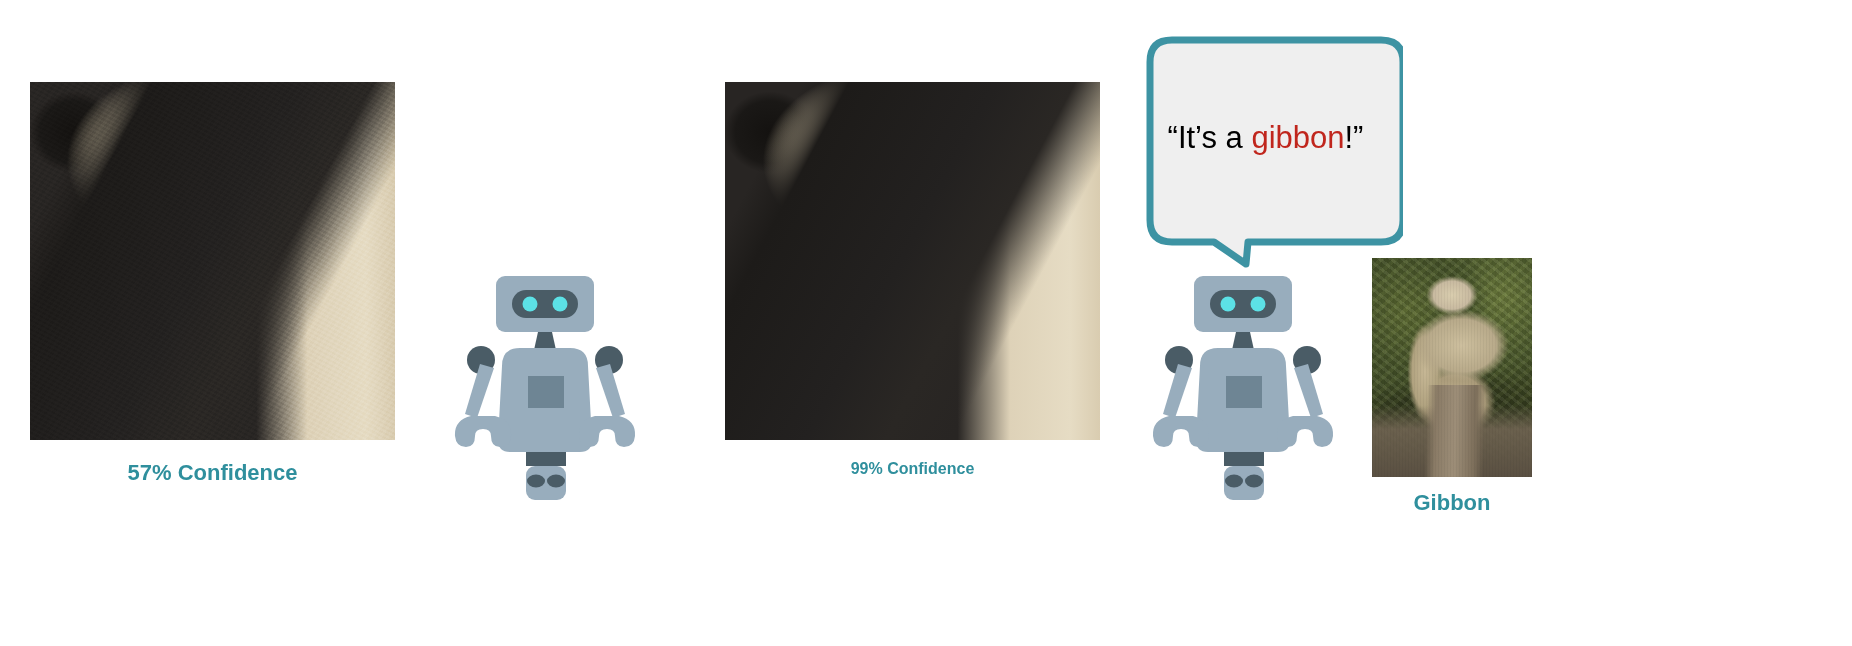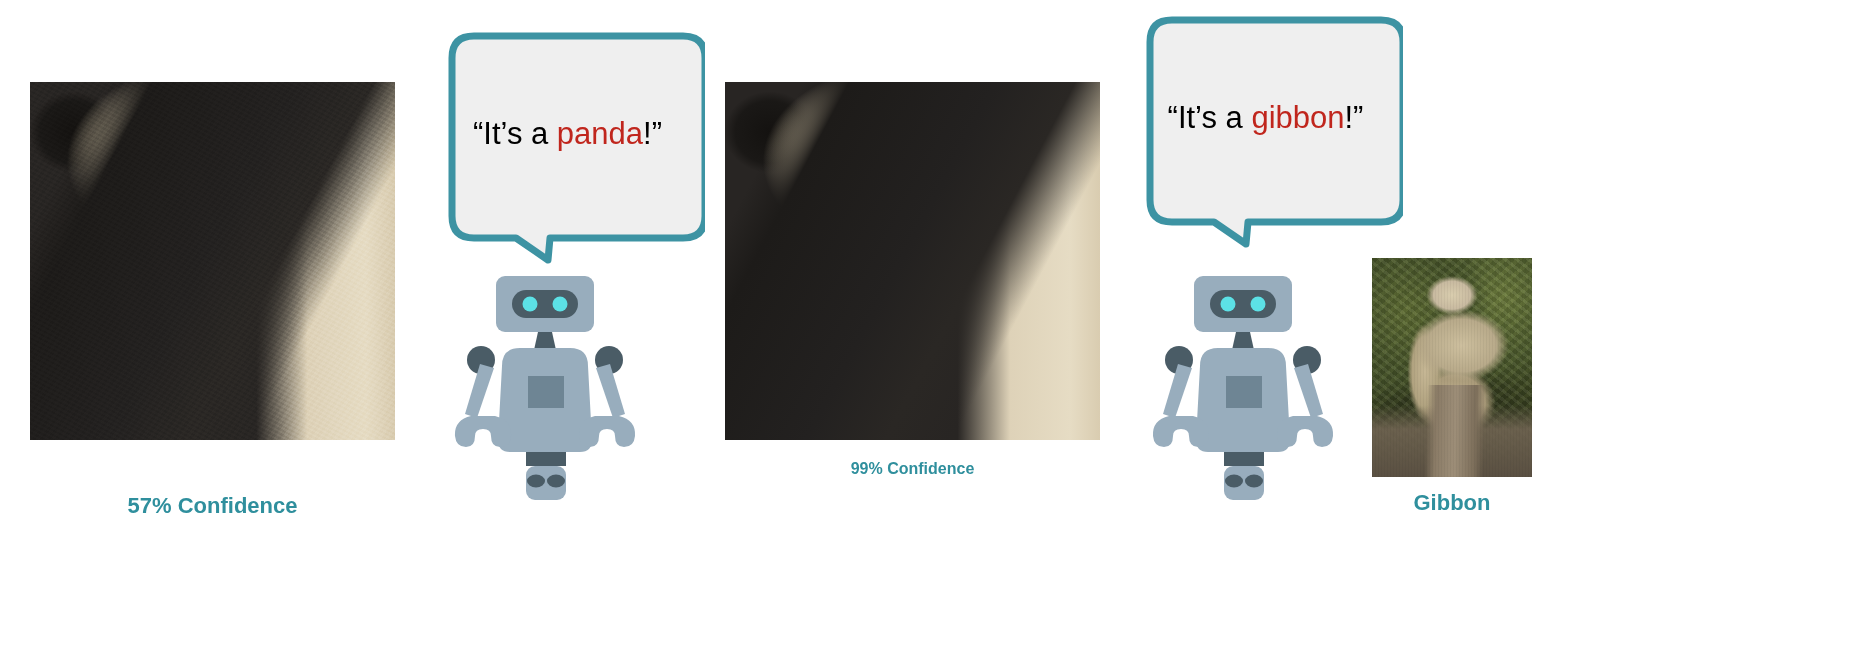--- a/index.html
+++ b/index.html
@@ -133,41 +133,22 @@
 </head>
 <body>
 
 <div class="stage">
 
   <div class="photo" style="left:30px; top:82px; width:365px; height:358px;">
     <div class="layer panda-sky"></div>
     <div class="layer panda-body"></div>
     <div class="layer panda-fur-noise"></div>
   </div>
-  <div class="caption" style="left:30px; top:460px; width:365px; font-size:22px;margin-top:33px;">57% Confidence</div>
-
-  <div class="bubble" style="left:430px; top:28px; width:275px; height:245px;">
-    <svg width="275" height="245" viewBox="0 0 275 245" aria-hidden="true">
-      <path d="M 22 30
-               Q 22 8 44 8
-               L 253 8
-               Q 275 8 275 30
-               L 275 188
-               Q 275 210 253 210
-               L 120 210
-               L 118 232
-               L 86 210
-               L 44 210
-               Q 22 210 22 188
-               Z" fill="#efefef" stroke="#3d93a3" stroke-width="7" stroke-linejoin="round" stroke-linecap="round"></path>
-    </svg>
-    <div class="bubble-text" style="top:88px; font-size:31px;">
-      <span>“It’s a </span><span class="hl">panda</span><span>!”</span>
-    </div>
-  </div>
+  <div class="caption" style="left:30px; top:460px; width:365px; font-size:22px;">57% Confidence</div>
+
 
   <div class="robot" style="left:440px; top:272px; width:210px; height:232px;">
     <svg width="210" height="232" viewBox="0 0 210 232" aria-hidden="true">
       <g>
         <rect x="56" y="4" width="98" height="56" rx="9" fill="#98adbd"></rect>
         <rect x="72" y="18" width="66" height="28" rx="14" fill="#4a5c66"></rect>
         <circle cx="90" cy="32" r="7.5" fill="#5ce1e6"></circle>
         <circle cx="120" cy="32" r="7.5" fill="#5ce1e6"></circle>
         <path d="M 98 60 L 112 60 L 116 78 Q 105 84 94 78 Z" fill="#4a5c66"></path>
       </g>
@@ -193,21 +174,21 @@
       </g>
     </svg>
   </div>
 
   <div class="photo" style="left:725px; top:82px; width:375px; height:358px;">
     <div class="layer panda-sky"></div>
     <div class="layer panda-body"></div>
   </div>
   <div class="caption" style="left:725px; top:460px; width:375px; font-size:16px;">99% Confidence</div>
 
-  <div class="bubble" style="left:1128px; top:12px; width:275px; height:245px;">
+  <div class="bubble" style="left:1128px; top:32px; width:275px; height:245px;">
     <svg width="275" height="245" viewBox="0 0 275 245" aria-hidden="true">
       <path d="M 22 30
                Q 22 8 44 8
                L 253 8
                Q 275 8 275 30
                L 275 188
                Q 275 210 253 210
                L 120 210
                L 118 232
                L 86 210

